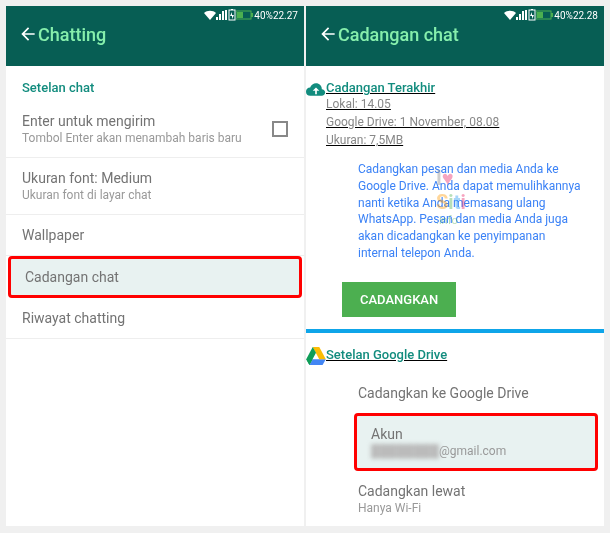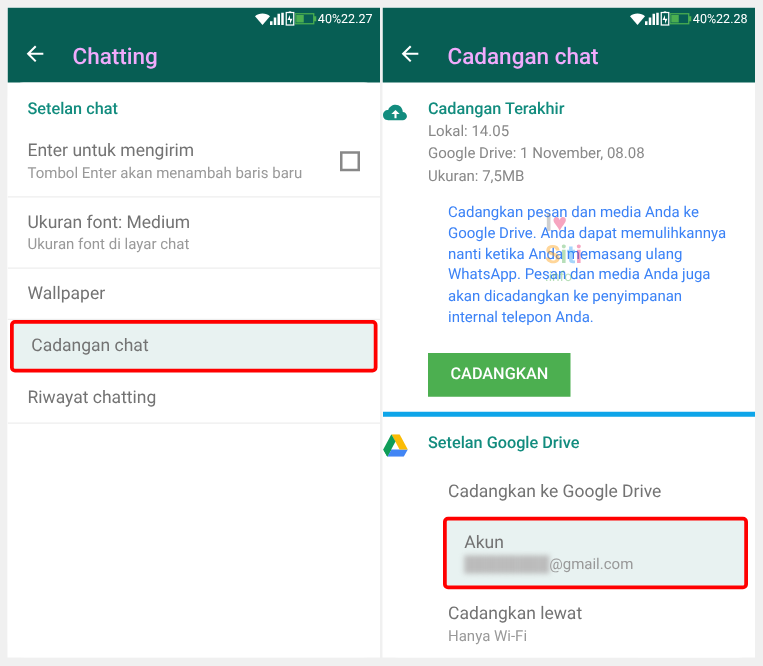--- a/index.html
+++ b/index.html
@@ -1,35 +1,35 @@
 <!DOCTYPE html>
 <html><head>
 <meta charset="utf-8">
 <style>
 * { margin: 0; padding: 0; box-sizing: border-box; font-family: Roboto, Arial, sans-serif; }
 body { background: #f0f0f0; display: flex; gap: 2px; padding: 6px; width: 610px; height: 533px; }
 .phone { width: 298px; height: 520px; background: #fff; display: flex; flex-direction: column; overflow: hidden; position: relative; }
 .statusbar { background: #075e54; color: #fff; height: 18px; display: flex; justify-content: flex-end; align-items: center; gap: 0; padding: 0 6px; font-size: 10px; }
 .statusbar .icn { display: inline-flex; align-items: center; }
-.header { background: #075e54; color: #f0abfc; height: 42px; display: flex; align-items: center; padding: 0 12px; gap: 20px; }
+.header { background: #075e54; color: #86efac; height: 42px; display: flex; padding: 0 12px; }
 .header .title { font-size: 18px; font-weight: 500; }
 .content { flex: 1; overflow-y: auto; background: #fff; border-radius: 13px; }
 .section-label { color: #128c7e; font-size: 13px; font-weight: 500; padding: 14px 16px 6px; }
 .item { padding: 12px 16px; border-bottom: 1px solid #eee; position: relative; }
 .item-title { font-size: 14px; color: #737373; }
 .item-sub { font-size: 12px; color: #999; margin-top: 2px; }
 .item-noborder { border-bottom: none; }
 .checkbox { position: absolute; right: 16px; top: 50%; transform: translateY(-50%); width: 16px; height: 16px; border: 2px solid #888; }
 .highlight-red { border: 3px solid #ff0000; border-radius: 4px; }
 .highlight-item { padding: 10px 14px; margin: 0 2px; }
 .active-bg { background: #e8f2f1; }
 .btn-green { background: #4caf50; color: #fff; border: none; padding: 10px 18px; font-size: 13px; font-weight: 500; margin: 12px 16px; cursor: pointer; }
 .desc-text { font-size: 12px; color: #3b82f6; padding: 8px 16px; line-height: 1.4; }
 .info-line { font-size: 12px; color: #888; line-height: 1.5; }
-.row-with-icon { display: flex; align-items: flex-start; gap: 16px; padding: 14px 0 4px; }
+.row-with-icon { display: flex; align-items: flex-start; gap: 0; padding: 14px 0 4px; text-decoration: underline; }
 .row-icon { width: 20px; flex-shrink: 0; }
 .row-content { flex: 1; }
 .section-label-inline { color: #128c7e; font-size: 13px; font-weight: 500; }
 .watermark { position: absolute; top: 160px; left: 130px; width: 120px; height: 80px; opacity: 0.4; pointer-events: none; }
 .wm-text { font-size: 20px; font-weight: bold; }
 .wm-i { color: #888; }
 .wm-heart { color: #e91e63; }
 .wm-s { color: #ff9800; }
 .wm-i2 { color: #4caf50; }
 .wm-t { color: #2196f3; }

